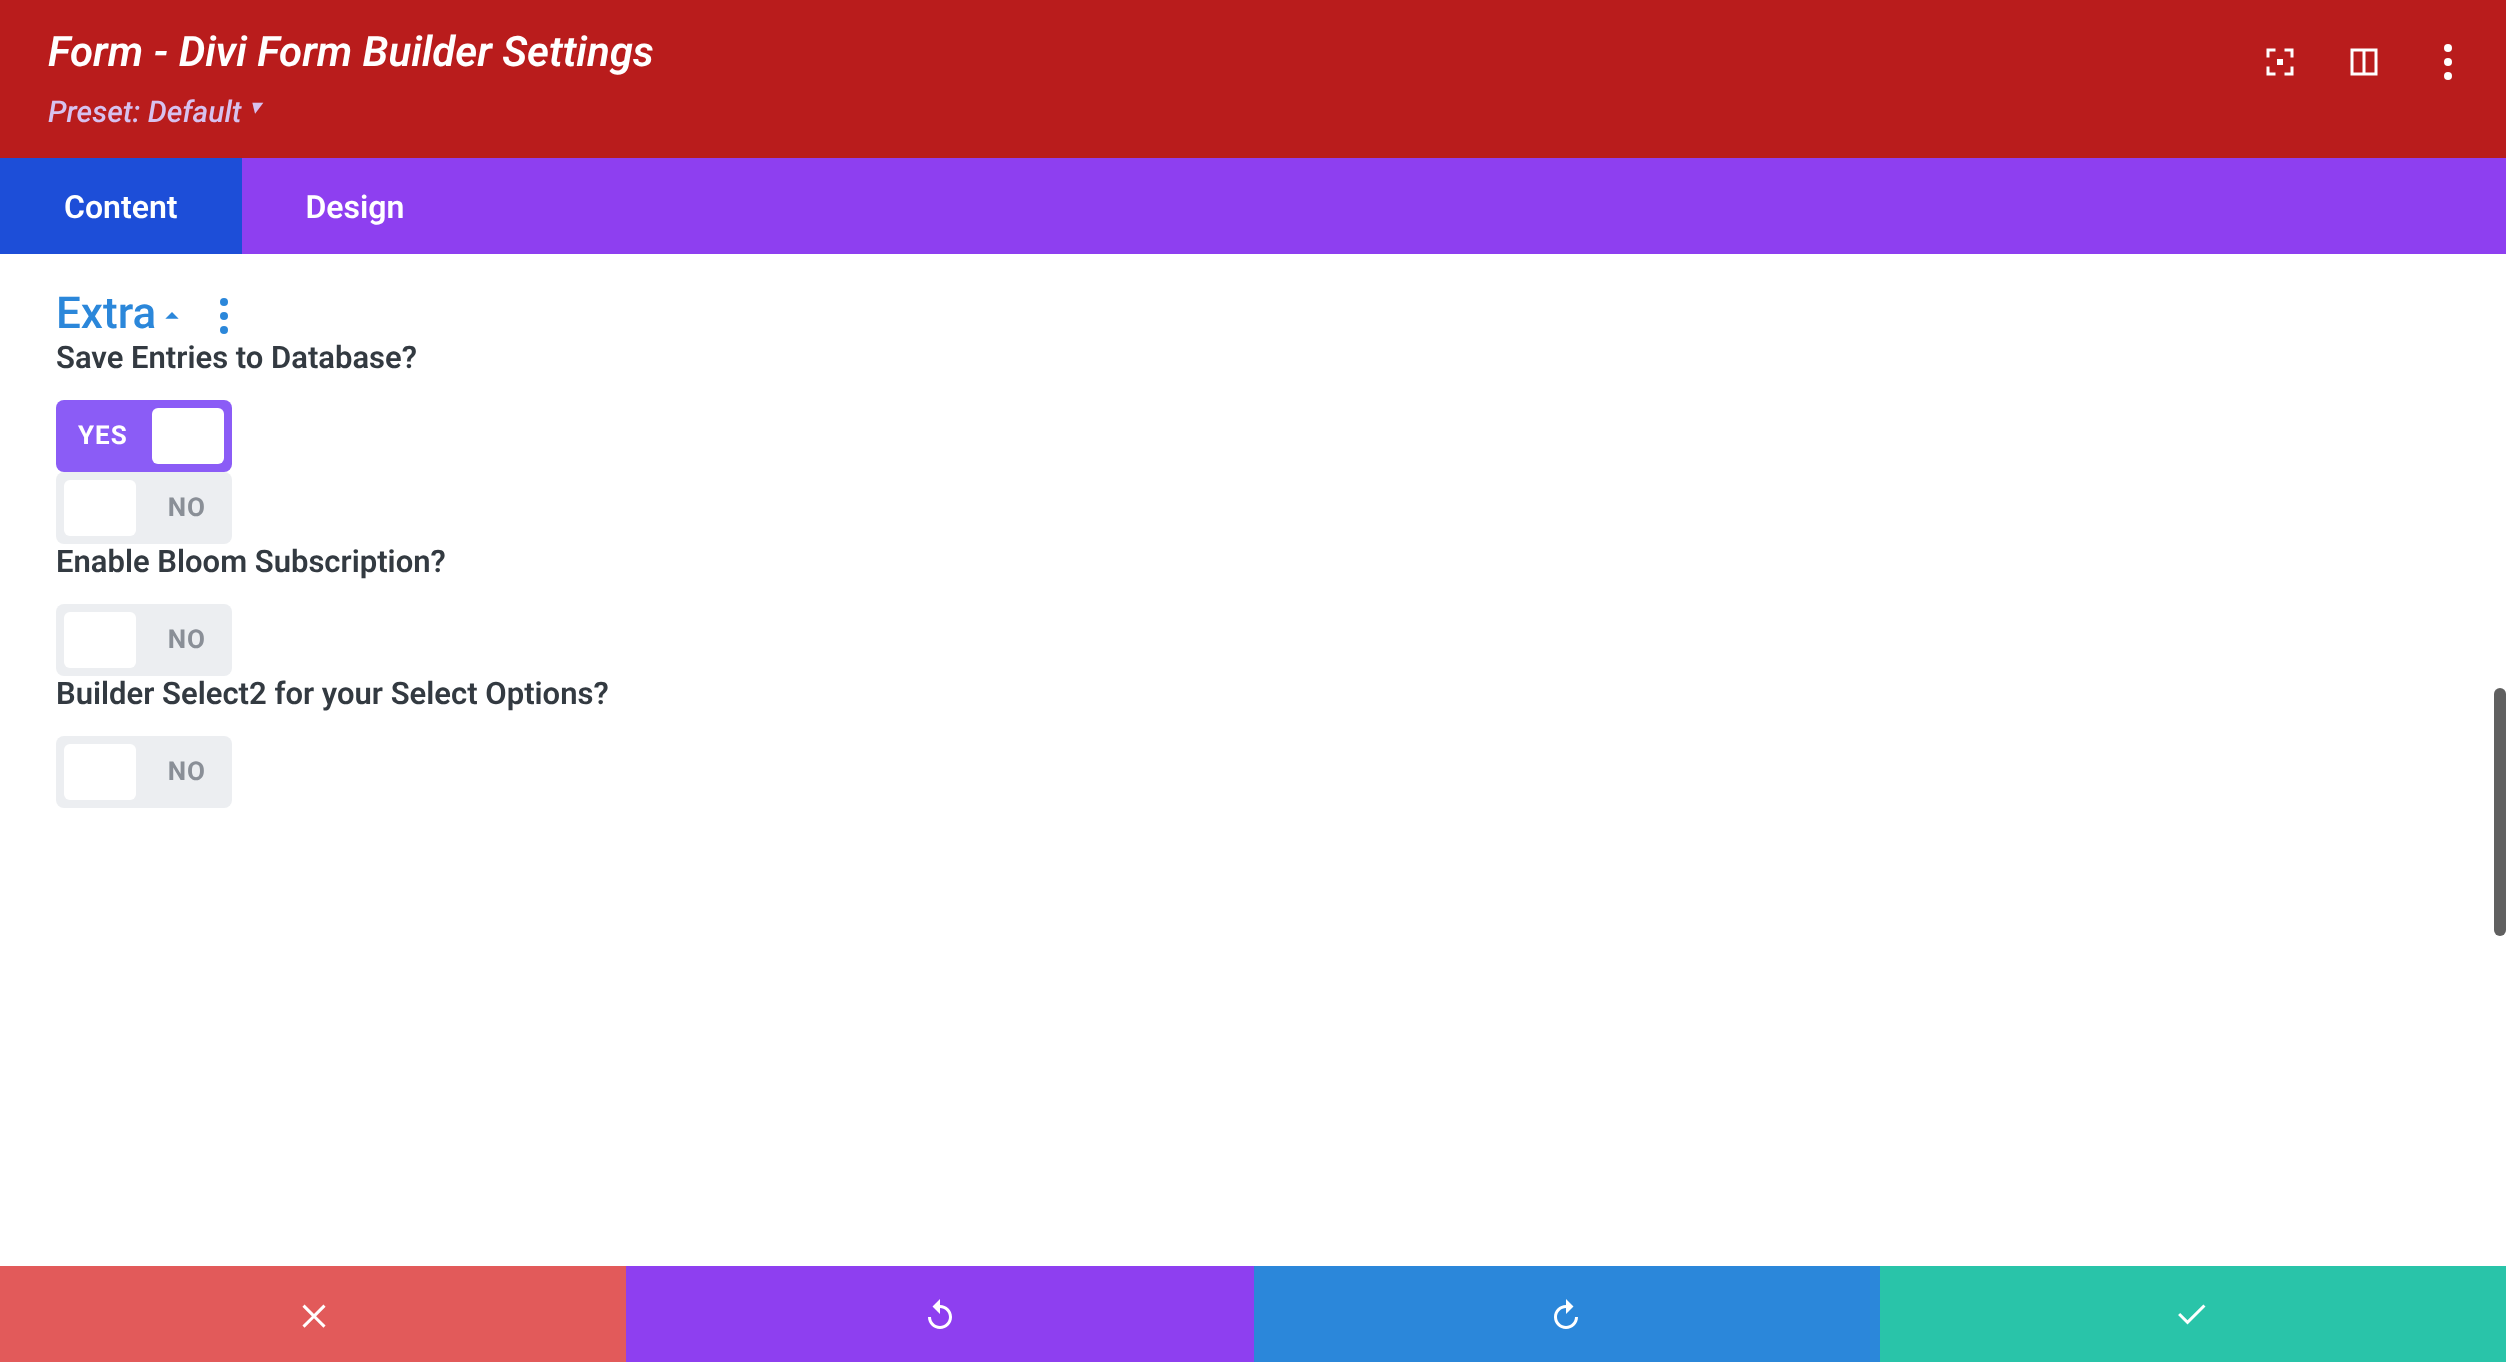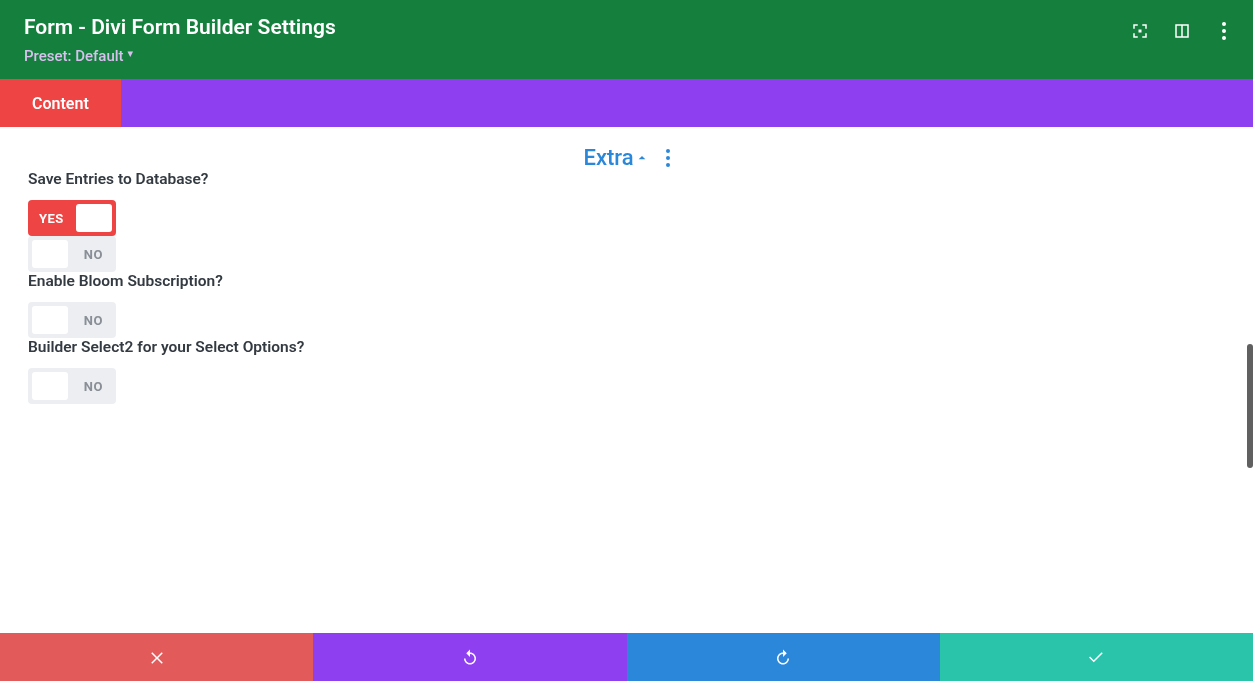--- a/index.html
+++ b/index.html
@@ -9,24 +9,25 @@
     }
     body {
       font-family: -apple-system, BlinkMacSystemFont, "Segoe UI", Roboto, "Open Sans", sans-serif;
       width: 1253px;
       height: 681px;
       background: #fff;
       overflow: hidden;
       position: relative;
     }
     .header {
-      background: #15803d;
+      background: #b91c1c;
       color: #fff;
       padding: 14px 24px 14px 24px;
       position: relative;
+      font-style: italic;
     }
     .header-title {
       font-size: 21px;
       font-weight: 600;
       line-height: 1.3;
     }
     .header-preset {
       font-size: 15px;
       font-weight: 500;
       color: #d7c1ee;
@@ -61,32 +62,32 @@
     .tab {
       color: #fff;
       font-size: 16px;
       font-weight: 600;
       padding: 0 32px;
       display: flex;
       align-items: center;
       cursor: pointer;
     }
     .tab.active {
-      background: #ef4444;
+      background: #1d4ed8;
     }
     .panel {
       padding: 18px 28px 20px 28px;
       position: relative;
       height: 462px;
       overflow-y: auto;
     }
     .section-header {
       display: flex;
       align-items: center;
-      justify-content: center;
+      justify-content: flex-start;
     }
     .section-title {
       color: #2b87da;
       font-size: 22px;
       font-weight: 500;
     }
     .section-actions {
       display: flex;
       gap: 16px;
       align-items: center;
@@ -113,21 +114,21 @@
       border-radius: 4px;
       cursor: pointer;
       padding: 4px;
       width: 88px;
       position: relative;
       font-size: 13px;
       font-weight: 700;
       letter-spacing: 0.5px;
     }
     .toggle.yes {
-      background: #ef4444;
+      background: #8b5cf6;
       color: #fff;
       justify-content: flex-start;
     }
     .toggle.yes .knob {
       position: absolute;
       right: 4px;
       width: 36px;
       height: 28px;
       background: #fff;
       border-radius: 3px;
@@ -220,20 +221,21 @@
     <div class="dots-vertical" style="color:#fff;width:18px;height:18px;">
       <span></span>
         <span></span>
         <span></span>
     </div>
   </div>
 </div>
 
 <div class="tabs">
   <div class="tab active">Content</div>
+  <div class="tab">Design</div>
 </div>
 
 <div class="panel">
   <div class="section-header">
     <div class="section-title">Extra</div>
     <div class="section-actions">
       <svg viewBox="0 0 24 24">
           <path d="M7 14l5-5 5 5H7z"></path>
         </svg>
       <div class="dots-vertical" style="color:#2b87da;">

